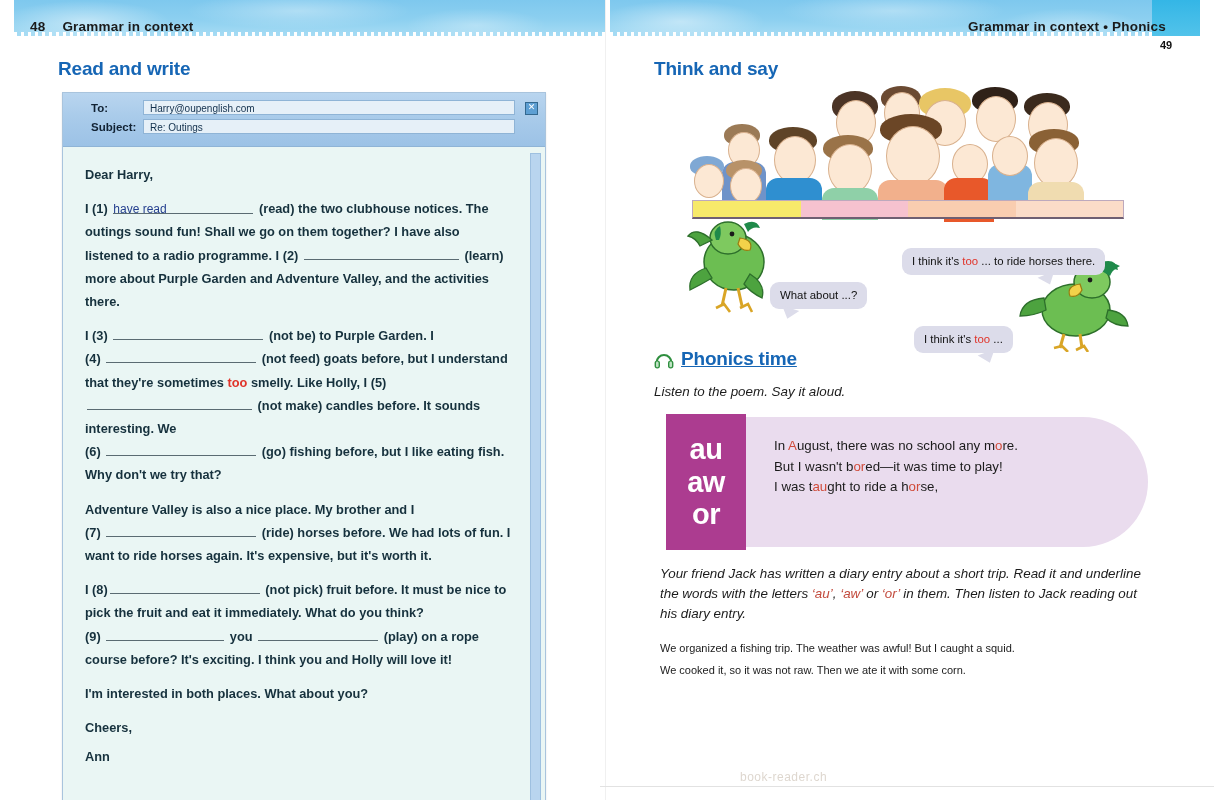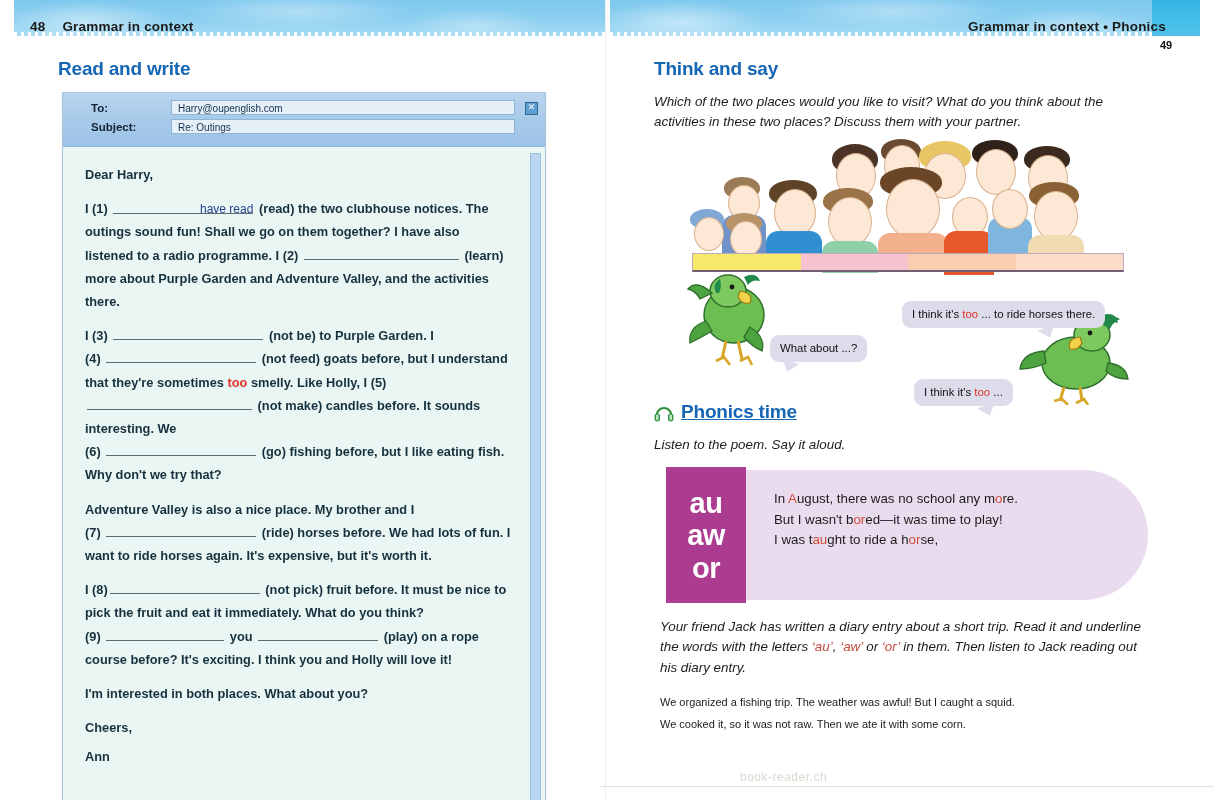--- a/index.html
+++ b/index.html
@@ -65,21 +65,21 @@
     border:1px solid #a9c4dd;
     background:#eef7f6;
     box-shadow:0 1px 2px rgba(0,0,0,.10);
   }
   .email-head{
     background:linear-gradient(180deg,#b9d5ef 0%,#a9cbea 45%,#9cc2e6 100%);
     padding:7px 8px 8px 8px;
     border-bottom:1px solid #8fb4d6;
     position:relative;
   }
-  .email-row{display:flex;align-items:center;height:15px;margin-bottom:4px;gap:28px;}
+  .email-row{display:flex;align-items:center;height:15px;margin-bottom:4px;}
   .email-row:last-child{margin-bottom:0;}
   .email-label{
     width:72px;padding-left:20px;box-sizing:border-box;
     font-size:11.5px;font-weight:700;color:#123;
   }
   .email-input{
     flex:1;margin-right:22px;height:15px;line-height:15px;
     background:#e6f0f8;border:1px solid #8fb4d6;
     font-size:10px;color:#12304d;padding-left:6px;
     box-sizing:border-box;
@@ -96,21 +96,21 @@
   .email-scroll{
     position:absolute;right:4px;top:6px;bottom:6px;width:9px;
     background:#b9d5ef;border:1px solid #9ec0e0;
   }
   .email-body p{margin:0 0 11px 0;font-size:12.8px;line-height:23.2px;color:#16313d;font-weight:600;}
   .blank{
     display:inline-block;border-bottom:1px solid #5a6b72;
     vertical-align:baseline;height:15px;margin:0 2px;
   }
   .blank.answer{
-    border-bottom:1px solid #5a6b72;text-align:right;
+    border-bottom:1px solid #5a6b72;text-align:left;
     color:#243f8f;font-size:12px;font-weight:500;font-style:normal;
   }
   .too{color:#e0342a;}
 
   
   .scene{position:relative;width:470px;height:250px;margin:4px 0 6px 24px;}
   .kids{position:absolute;left:10px;top:0;width:420px;height:120px;}
   .kid{position:absolute;}
   .head{border-radius:50%;background:#fce8d4;border:1px solid #d9b18e;position:absolute;}
   .hair{position:absolute;border-radius:50% 50% 45% 45%;}
@@ -261,21 +261,20 @@
           <p style="margin-bottom:6px">Cheers,</p>
           <p>Ann</p>
         </div>
       </div>
     </div>
   </div>
 
   <div class="col-right">
     <div style="padding:12px 0 0 48px;">
       <h2 class="h2">Think and say</h2>
-      <p class="rubric" style="width:486px">Which of the two places would you like to visit? What do you think about the activities in these two places? Discuss them with your partner.</p>
 
       <div class="scene">
         <div class="kids">
 
           <div class="kid" style="left:148px;top:2px;">
             <div class="hair" style="left:-4px;top:-3px;width:46px;height:30px;background:#4b3426;"></div>
             <div class="head" style="left:0;top:6px;width:38px;height:44px;"></div>
           </div>
           <div class="kid" style="left:196px;top:-4px;">
             <div class="hair" style="left:-3px;top:-2px;width:40px;height:24px;background:#6b4a32;"></div>

